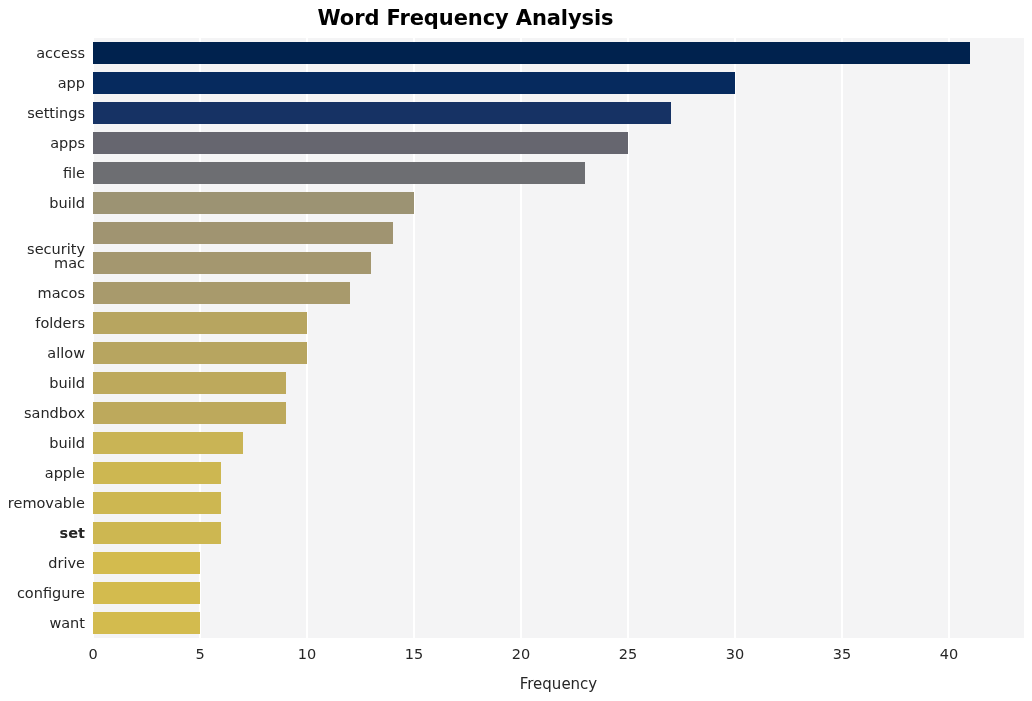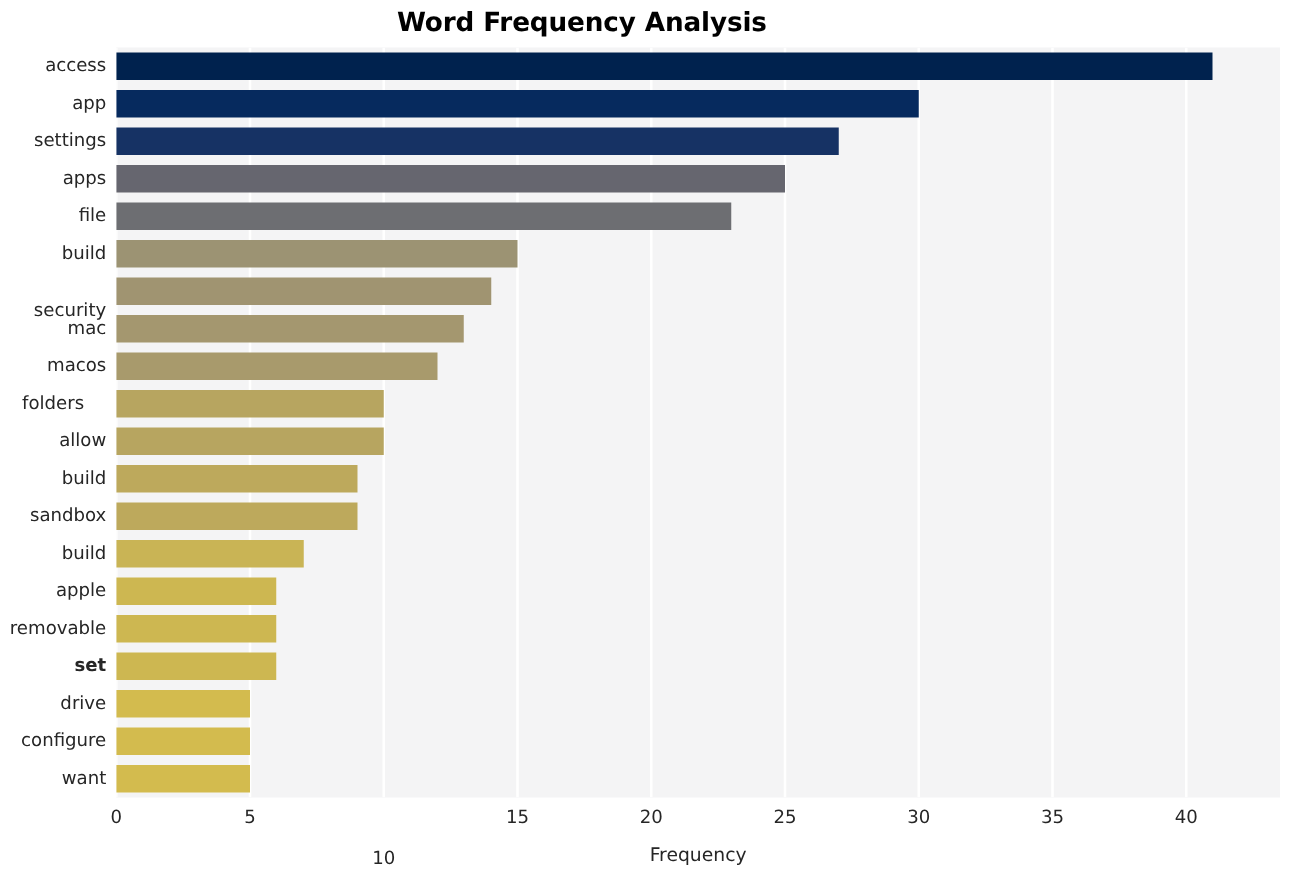--- a/index.html
+++ b/index.html
@@ -166,36 +166,36 @@
   <div id="ylabels">
       <div class="ytick" style="top: 7px;">access</div>
       <div class="ytick" style="top: 37px;">app</div>
       <div class="ytick" style="top: 67px;">settings</div>
       <div class="ytick" style="top: 97px;">apps</div>
       <div class="ytick" style="top: 127px;">file</div>
       <div class="ytick" style="top: 157px;">build</div>
       <div class="ytick" style="top: 187px; margin-top: 16px;">security</div>
       <div class="ytick" style="top: 217px;">mac</div>
       <div class="ytick" style="top: 247px;">macos</div>
-      <div class="ytick" style="top: 277px; text-align: center;">folders</div>
+      <div class="ytick" style="top: 277px;">folders</div>
       <div class="ytick" style="top: 307px;">allow</div>
       <div class="ytick" style="top: 337px;">build</div>
       <div class="ytick" style="top: 367px; padding-left: 24px;">sandbox</div>
       <div class="ytick" style="top: 397px;">build</div>
       <div class="ytick" style="top: 427px;">apple</div>
       <div class="ytick" style="top: 457px;">removable</div>
       <div class="ytick" style="top: 487px; font-weight: bold;">set</div>
       <div class="ytick" style="top: 517px;">drive</div>
       <div class="ytick" style="top: 547px;">configure</div>
       <div class="ytick" style="top: 577px;">want</div>
     </div>
   <div id="xlabels">
       <div class="xtick" style="left: 93px;">0</div>
       <div class="xtick" style="left: 200.011px;">5</div>
-      <div class="xtick" style="left: 307.023px; margin-top: 33px;">10</div>
+      <div class="xtick" style="left: 307.023px;">10</div>
       <div class="xtick" style="left: 414.034px;">15</div>
       <div class="xtick" style="left: 521.046px;">20</div>
       <div class="xtick" style="left: 628.057px;">25</div>
       <div class="xtick" style="left: 735.069px;">30</div>
       <div class="xtick" style="left: 842.08px;">35</div>
       <div class="xtick" style="left: 949.092px;">40</div>
     </div>
 
   <div id="xaxis-label">Frequency</div>
 

